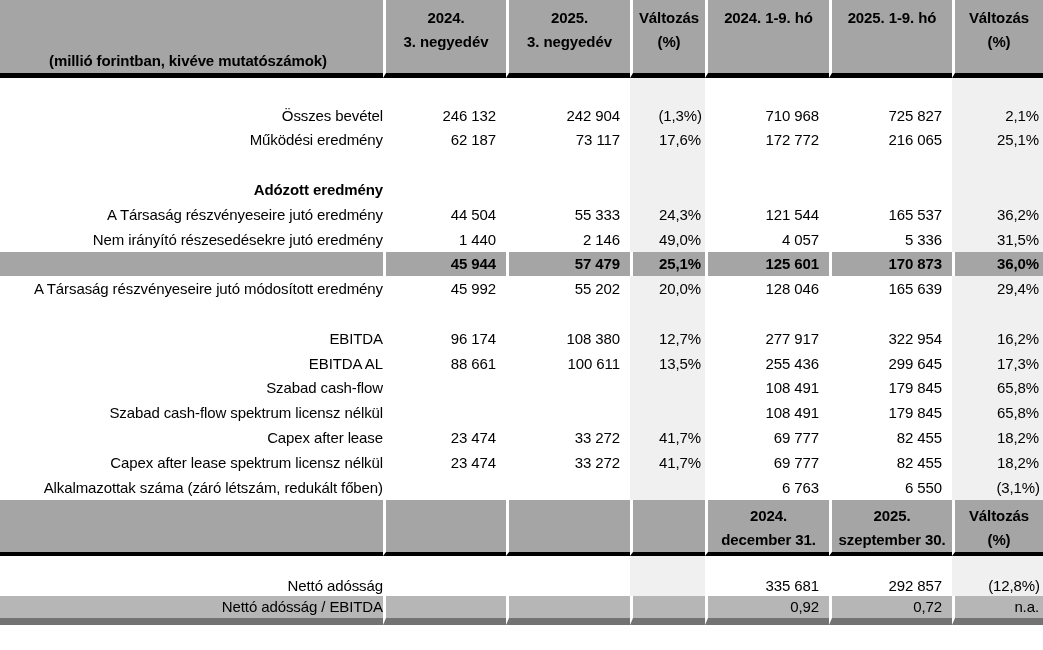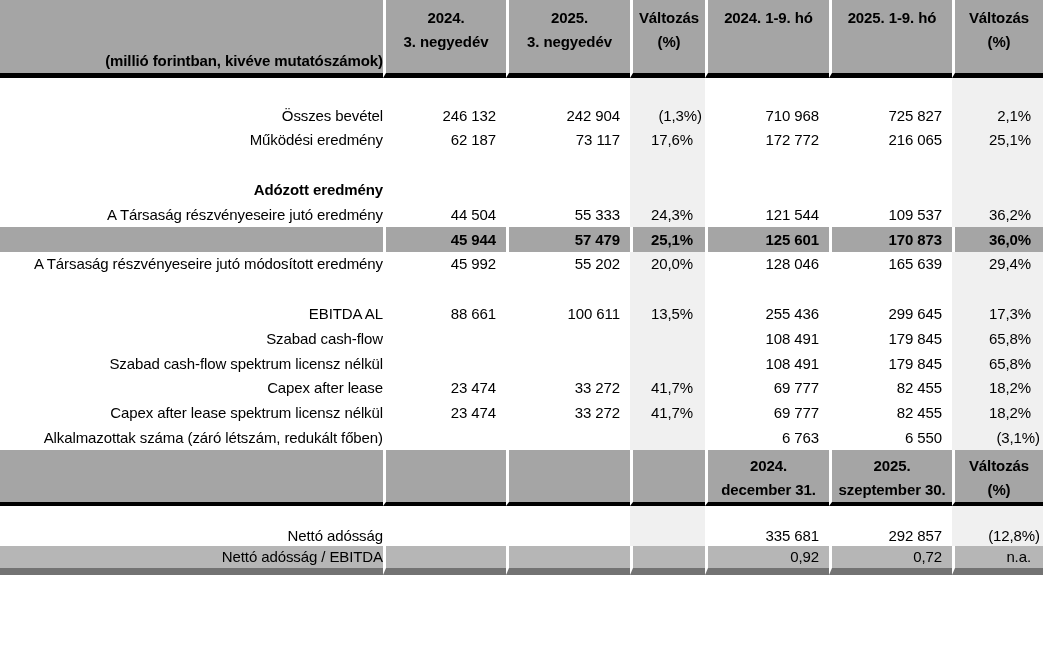--- a/index.html
+++ b/index.html
@@ -31,30 +31,30 @@
     border-left:3px solid #ffffff;
     border-bottom:5px solid #000000;
     vertical-align:top;
     padding-top:6px;
     text-align:center;
     font-weight:700;
   }
   thead th.label-head {
     border-left:none;
     vertical-align:bottom;
-    text-align:right;
-    padding:0 0 4px 5px;
+    text-align:center;
+    padding:0 12px 4px 5px;
   }
   thead th span { display:block; line-height:24px; }
 
   
   tr.data, tr.spacer, tr.section, tr.subtotal { height:24.8px; }
   td.row-label-cell { text-align:right; padding-left:5px; }
   td.val { text-align:right; padding-right:10px; border-left:3px solid transparent; }
-  td.val.pct { padding-right:12px; }
+  td.val.pct { padding-right:4px; }
   td.val.neg { padding-right:3px; }
   tr.section td.row-label-cell { font-weight:700; }
 
   td.band { background:var(--band); }
 
   tr.subtotal td {
     background:var(--hdr);
     font-weight:700;
   }
   tr.subtotal td.val { border-left-color:#ffffff; }
@@ -169,22 +169,31 @@
           <td class="val"></td>
           <td class="val"></td>
           <td class="val pct band"></td>
         </tr>
         <tr class="data">
           <td class="row-label-cell">A Társaság részvényeseire jutó eredmény</td>
           <td class="val">44 504</td>
           <td class="val">55 333</td>
           <td class="val pct band">24,3%</td>
           <td class="val">121 544</td>
-          <td class="val">109 537</td>
+          <td class="val">165 537</td>
           <td class="val pct band">36,2%</td>
+        </tr>
+        <tr class="data">
+          <td class="row-label-cell">Nem irányító részesedésekre jutó eredmény</td>
+          <td class="val">1 440</td>
+          <td class="val">2 146</td>
+          <td class="val pct band">49,0%</td>
+          <td class="val">4 057</td>
+          <td class="val">5 336</td>
+          <td class="val pct band">31,5%</td>
         </tr>
         <tr class="subtotal">
           <td class="row-label-cell"></td>
           <td class="val">45 944</td>
           <td class="val">57 479</td>
           <td class="val pct">25,1%</td>
           <td class="val">125 601</td>
           <td class="val">170 873</td>
           <td class="val pct">36,0%</td>
         </tr>
@@ -198,20 +207,29 @@
           <td class="val pct band">29,4%</td>
         </tr>
         <tr class="spacer">
           <td class="row-label-cell"></td>
           <td class="val"></td>
           <td class="val"></td>
           <td class="val pct band"></td>
           <td class="val"></td>
           <td class="val"></td>
           <td class="val pct band"></td>
+        </tr>
+        <tr class="data">
+          <td class="row-label-cell">EBITDA</td>
+          <td class="val">96 174</td>
+          <td class="val">108 380</td>
+          <td class="val pct band">12,7%</td>
+          <td class="val">277 917</td>
+          <td class="val">322 954</td>
+          <td class="val pct band">16,2%</td>
         </tr>
         <tr class="data">
           <td class="row-label-cell">EBITDA AL</td>
           <td class="val">88 661</td>
           <td class="val">100 611</td>
           <td class="val pct band">13,5%</td>
           <td class="val">255 436</td>
           <td class="val">299 645</td>
           <td class="val pct band">17,3%</td>
         </tr>

